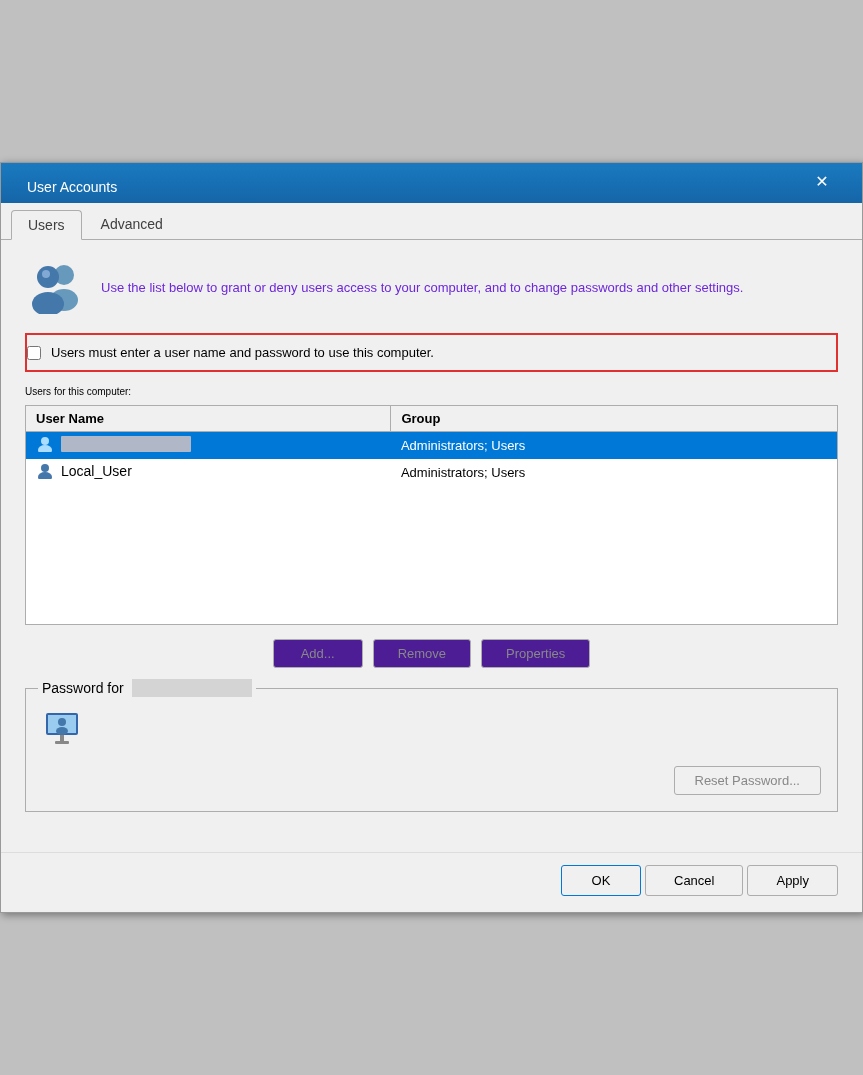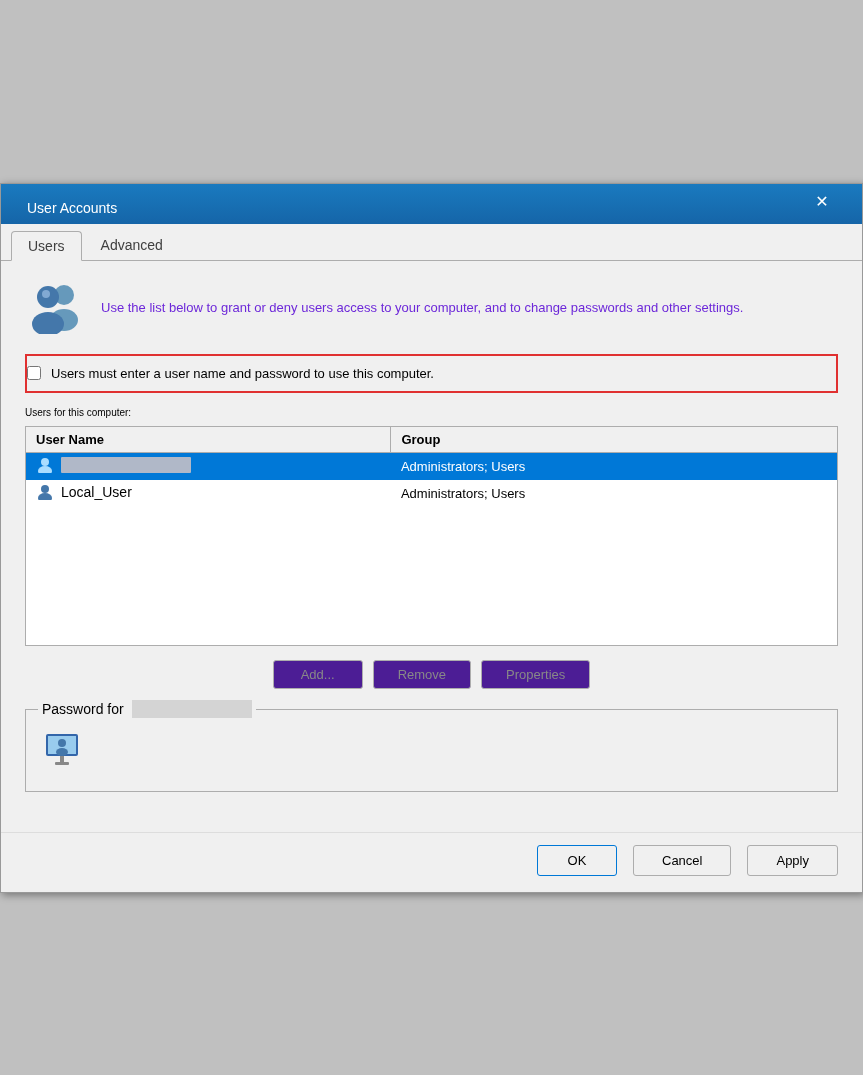--- a/index.html
+++ b/index.html
@@ -260,21 +260,21 @@
       border: 1px solid #adadad;
       color: #888;
       font-size: 13px;
       cursor: pointer;
       border-radius: 3px;
     }
 
     .footer {
       display: flex;
       justify-content: flex-end;
-      gap: 16px;
+      gap: 4px;
       padding: 12px 24px 16px 32px;
       background: #f0f0f0;
       border-top: 1px solid #ddd;
     }
 
     .footer-btn {
       padding: 7px 28px;
       background: #f0f0f0;
       border: 1px solid #adadad;
       color: #000;
@@ -438,20 +438,23 @@
 
             <rect x="18" y="26" width="4" height="6" fill="#888"></rect>
             <rect x="13" y="32" width="14" height="3" rx="1" fill="#888"></rect>
 
             <circle cx="20" cy="13" r="4" fill="#4477aa"></circle>
             <ellipse cx="20" cy="22" rx="6" ry="4" fill="#4477aa"></ellipse>
           </svg>
         </div>
       </div>
 
+      <div class="reset-btn-row">
+        <button class="reset-btn">Reset Password...</button>
+      </div>
     </div>
 
   </div>
 
   <div class="footer">
     <button class="footer-btn ok">OK</button>
     <button class="footer-btn">Cancel</button>
     <button class="footer-btn">Apply</button>
   </div>
 </div>

